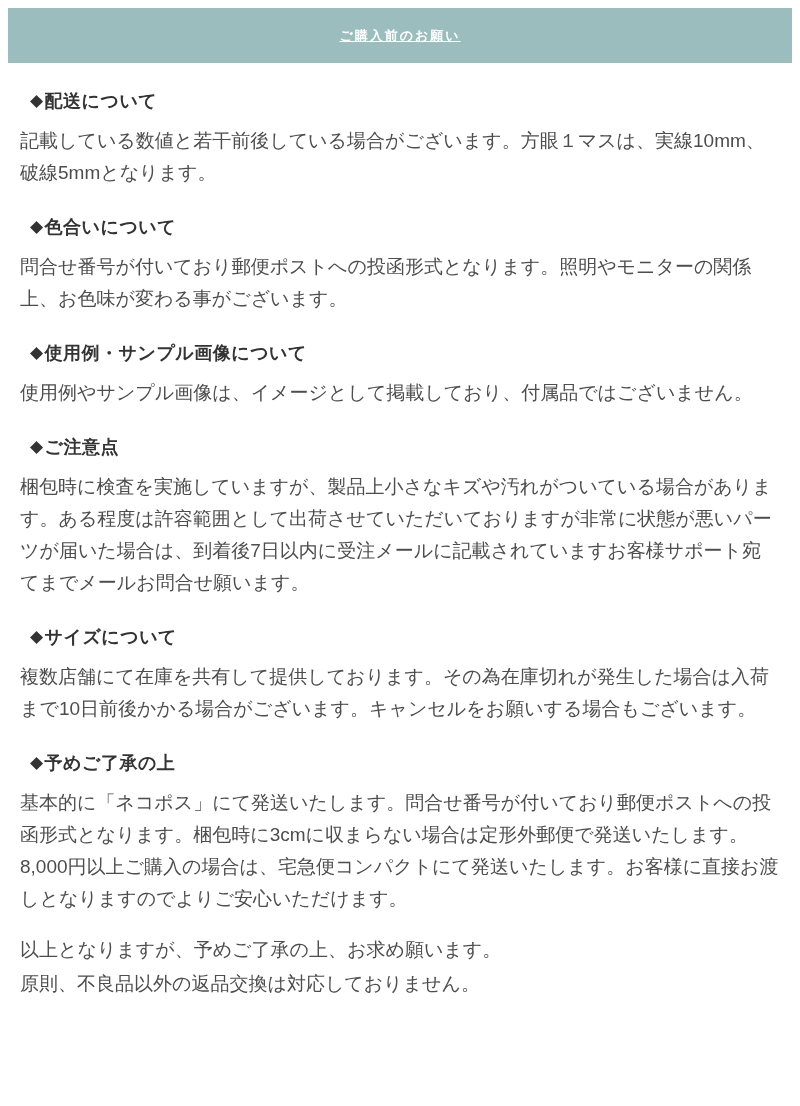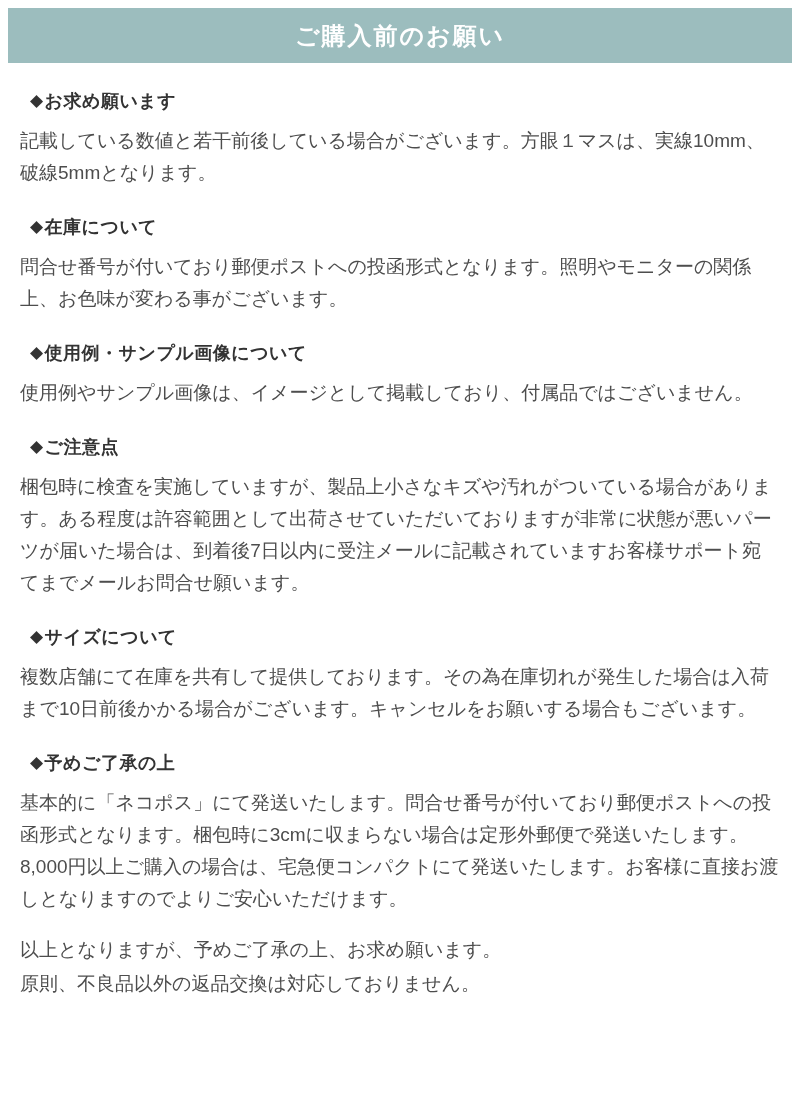--- a/index.html
+++ b/index.html
@@ -18,24 +18,25 @@
   .header-bar {
     margin: 8px 8px 0 8px;
     height: 55px;
     background: var(--header-bg, #9cbdbe);
     display: flex;
     align-items: center;
     justify-content: center;
   }
   .header-title {
     color: var(--header-fg, #ffffff);
-    font-size: 24px;
+    font-size: 13px;
     font-weight: bold;
     letter-spacing: 2px;
     line-height: 1;
+    text-decoration: underline;
   }
   .content {
     padding: 0 20px 14px 20px;
     color: #4d4d4d;
     font-size: 19px;
   }
   .section-heading {
     margin: 26px 0 0 0;
     padding-left: 10px;
     font-size: 18px;
@@ -68,29 +69,29 @@
 
   <div class="header-bar">
     <span class="header-title">ご購入前のお願い</span>
   </div>
 
   <div class="content">
 
     <div>
       <h2 class="section-heading">
           <span class="diamond">◆</span>
-          <span>お求め願います</span>
+          <span>配送について</span>
         </h2>
       <p class="body-text">記載している数値と若干前後している場合がございます。方眼１マスは、実線10mm、破線5mmとなります。</p>
     </div>
 
     <div>
       <h2 class="section-heading">
           <span class="diamond">◆</span>
-          <span>在庫について</span>
+          <span>色合いについて</span>
         </h2>
       <p class="body-text">問合せ番号が付いており郵便ポストへの投函形式となります。照明やモニターの関係上、お色味が変わる事がございます。</p>
     </div>
 
     <div>
       <h2 class="section-heading">
           <span class="diamond">◆</span>
           <span>使用例・サンプル画像について</span>
         </h2>
       <p class="body-text">使用例やサンプル画像は、イメージとして掲載しており、付属品ではございません。</p>

